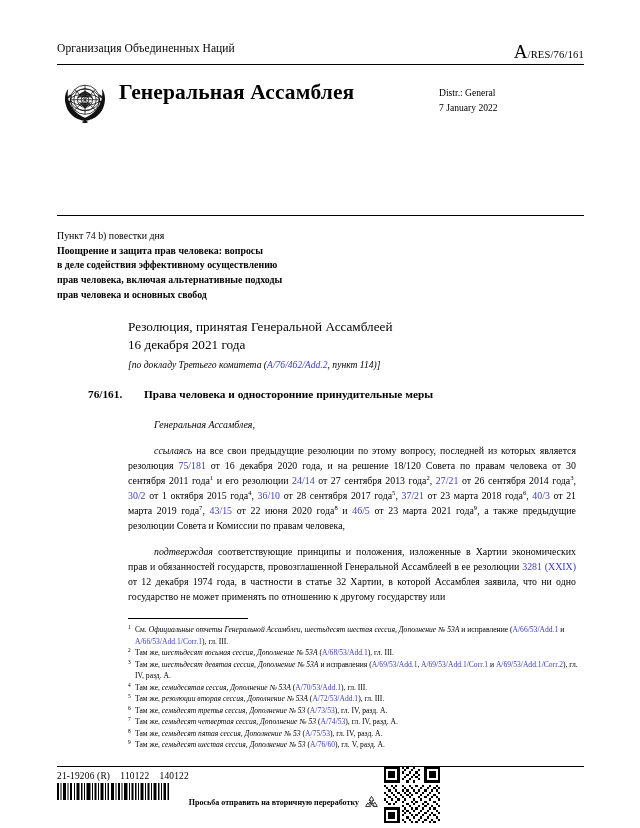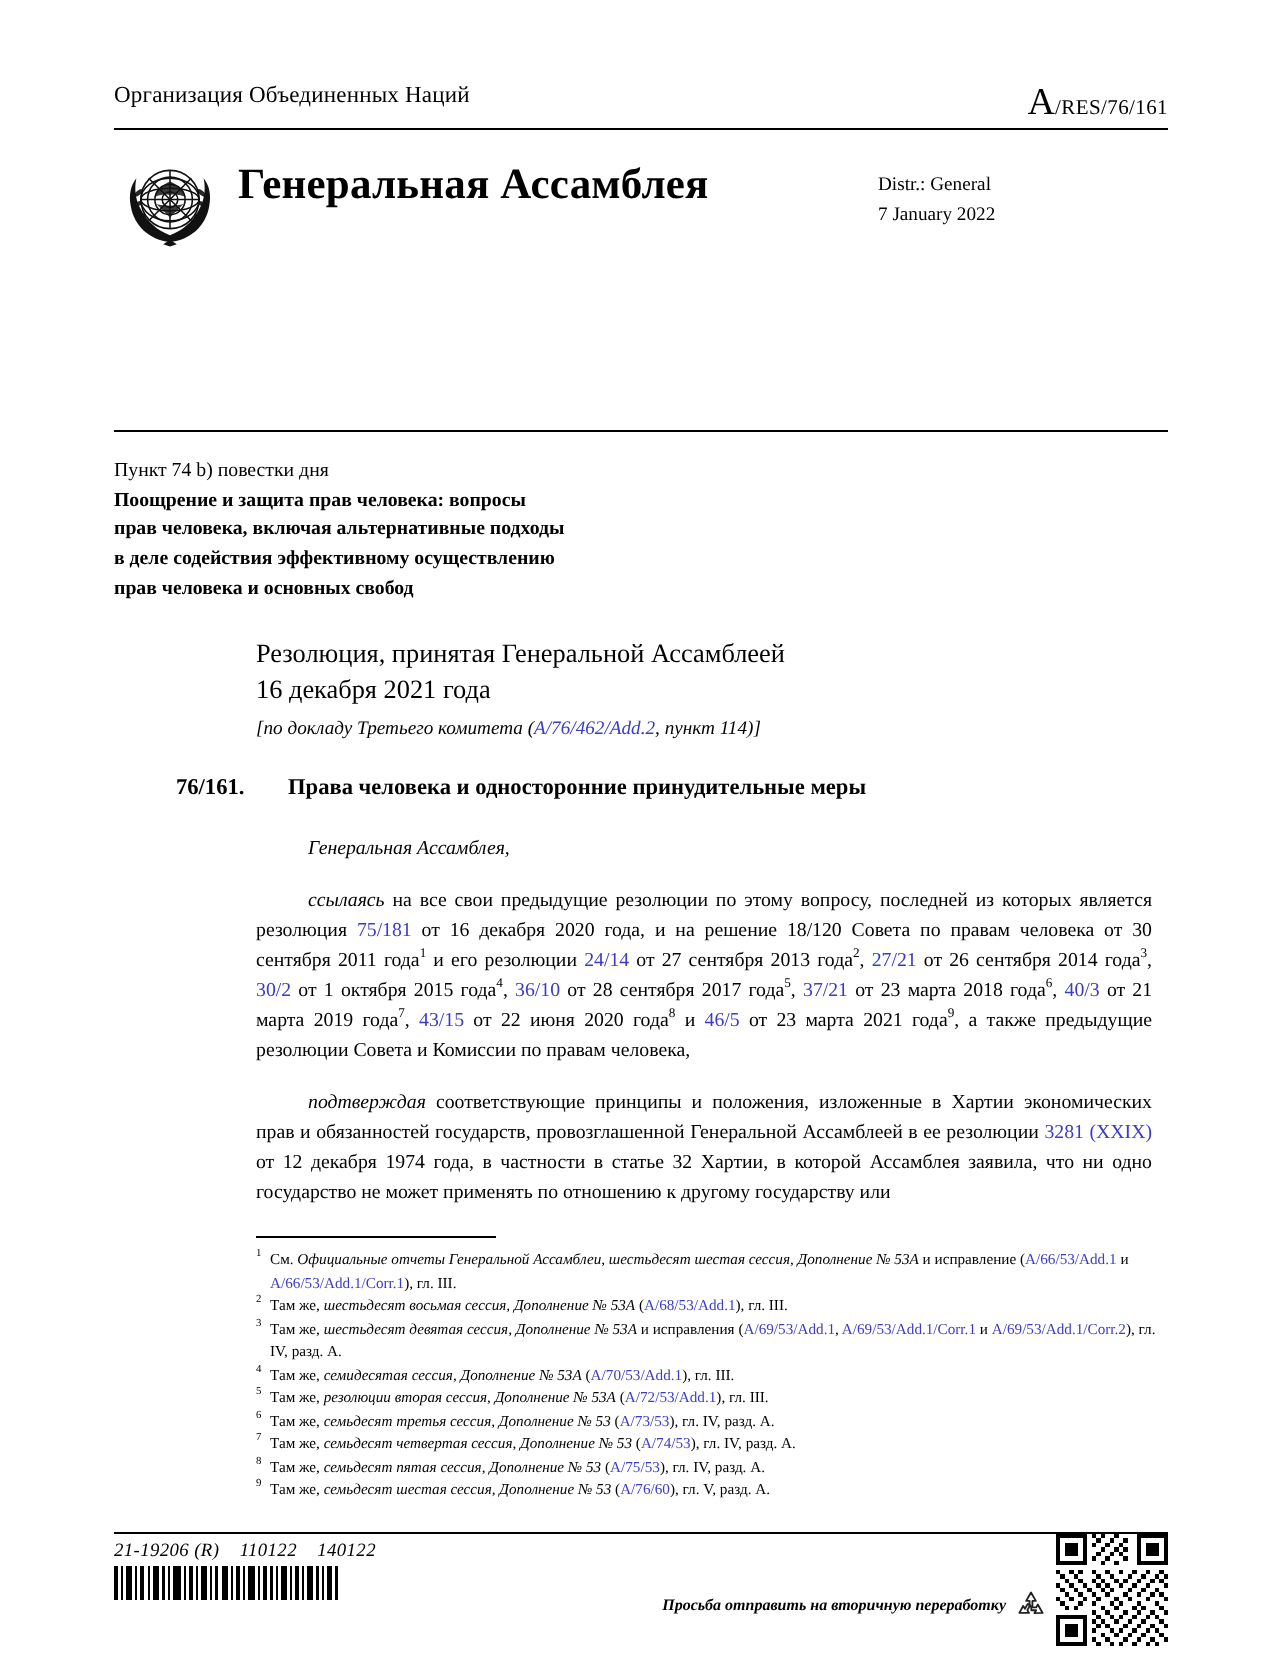--- a/index.html
+++ b/index.html
@@ -180,23 +180,22 @@
     left: 57px; top: 766px;
     width: 527px;
   }
   .footer-rule {
     border-top: 1.1px solid #000;
     width: 100%;
   }
   .footer-row {
     display: flex;
     align-items: flex-start;
-    justify-content: space-between;
+    justify-content: flex-start;
     margin-top: 4px;
-    font-style: italic;
   }
   .docnum {
     font-size: 9.4px;
     letter-spacing: .2px;
     white-space: pre;
   }
   .barcode {
     margin-top: 2px;
     height: 17px;
     width: 112px;
@@ -272,22 +271,22 @@
         <div>7 January 2022</div>
       </div>
     </div>
   </div>
 
   <div class="session-rule"></div>
   <div class="session-block">
     <div>Пункт 74 b) повестки дня</div>
     <div class="b">
       <div>Поощрение и защита прав человека: вопросы</div>
+      <div>в деле содействия эффективному осуществлению</div>
       <div>прав человека, включая альтернативные подходы</div>
-      <div>в деле содействия эффективному осуществлению</div>
       <div>прав человека и основных свобод</div>
     </div>
   </div>
 
   <div class="res-title">
     <div>Резолюция, принятая Генеральной Ассамблеей</div>
     <div>16 декабря 2021 года</div>
   </div>
   <div class="res-source"><span>[по докладу Третьего комитета (</span><span class="lnk">A/76/462/Add.2</span><span>, пункт 114)]</span></div>
 

